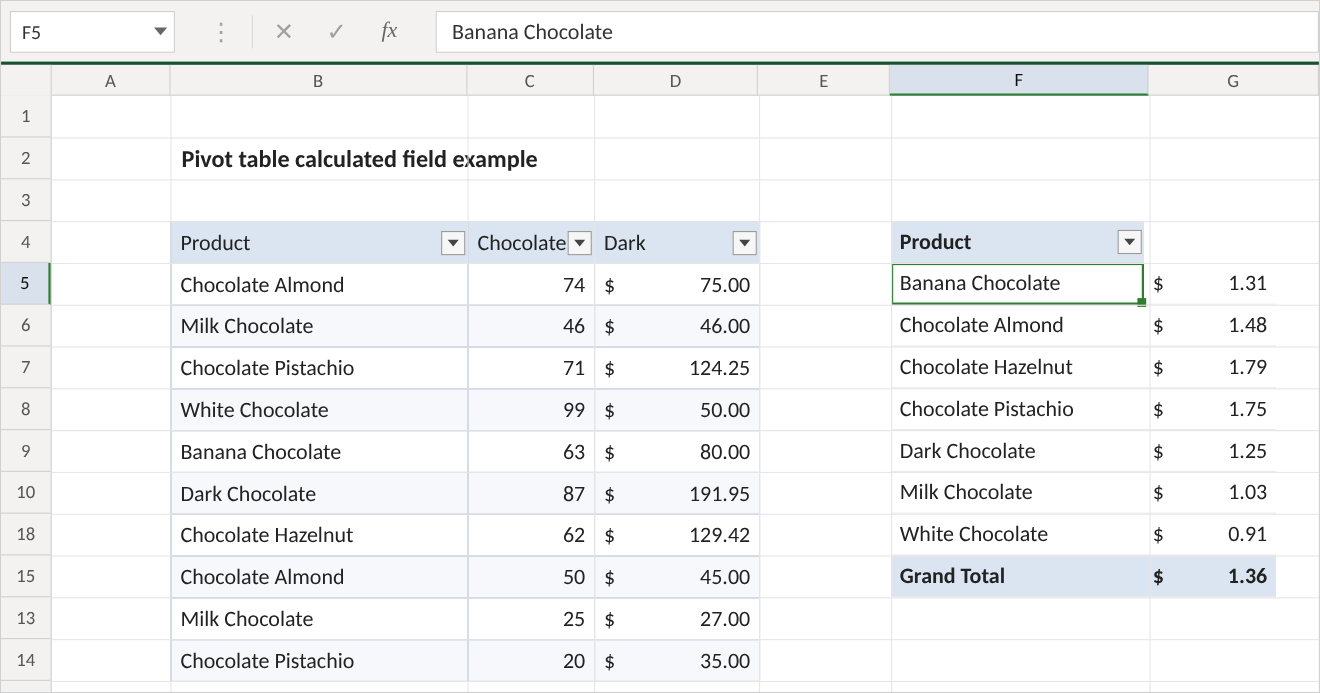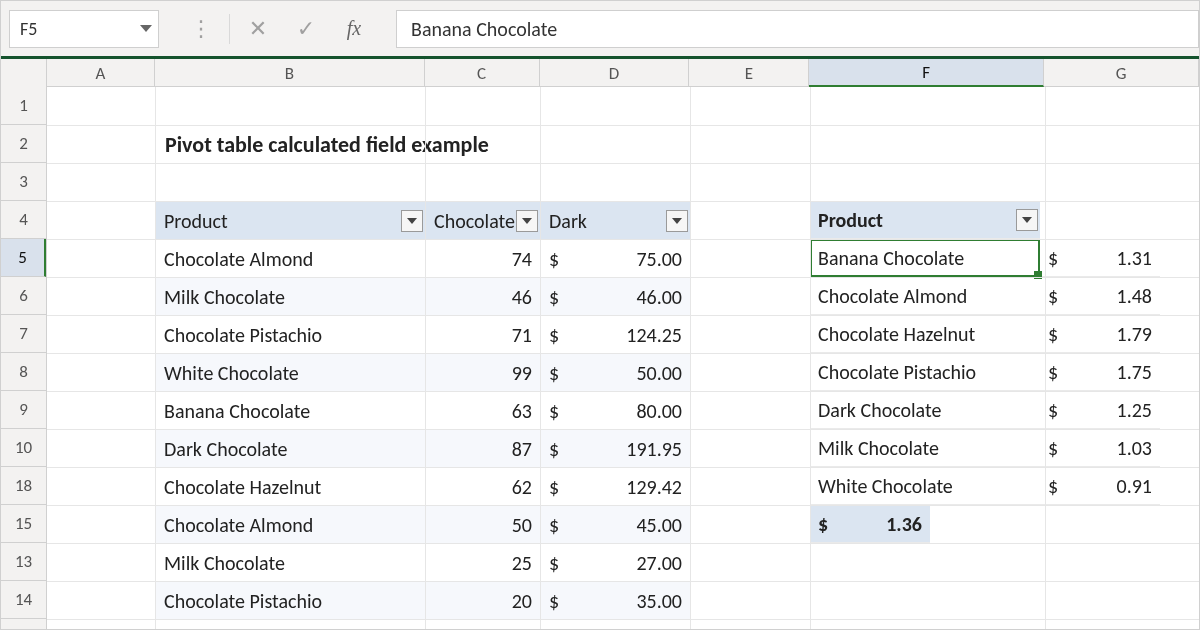--- a/index.html
+++ b/index.html
@@ -409,20 +409,21 @@
             <div class="pcell col-prod">White Chocolate</div>
             <div class="pcell col-price">
               <span class="pricewrap">
                 <span class="cur">$</span>
                 <span>0.91</span>
               </span>
             </div>
           </div>
         </div>
       <div class="row">
+        <div class="pcell gt col-prod">Grand Total</div>
         <div class="pcell gt col-price">
             <span class="pricewrap">
               <span class="cur">$</span>
               <span>1.36</span>
             </span>
           </div>
       </div>
     </div>
 
     <div class="active-cell" style="left:763px; top:152px; width:230px; height:38px;"></div>

